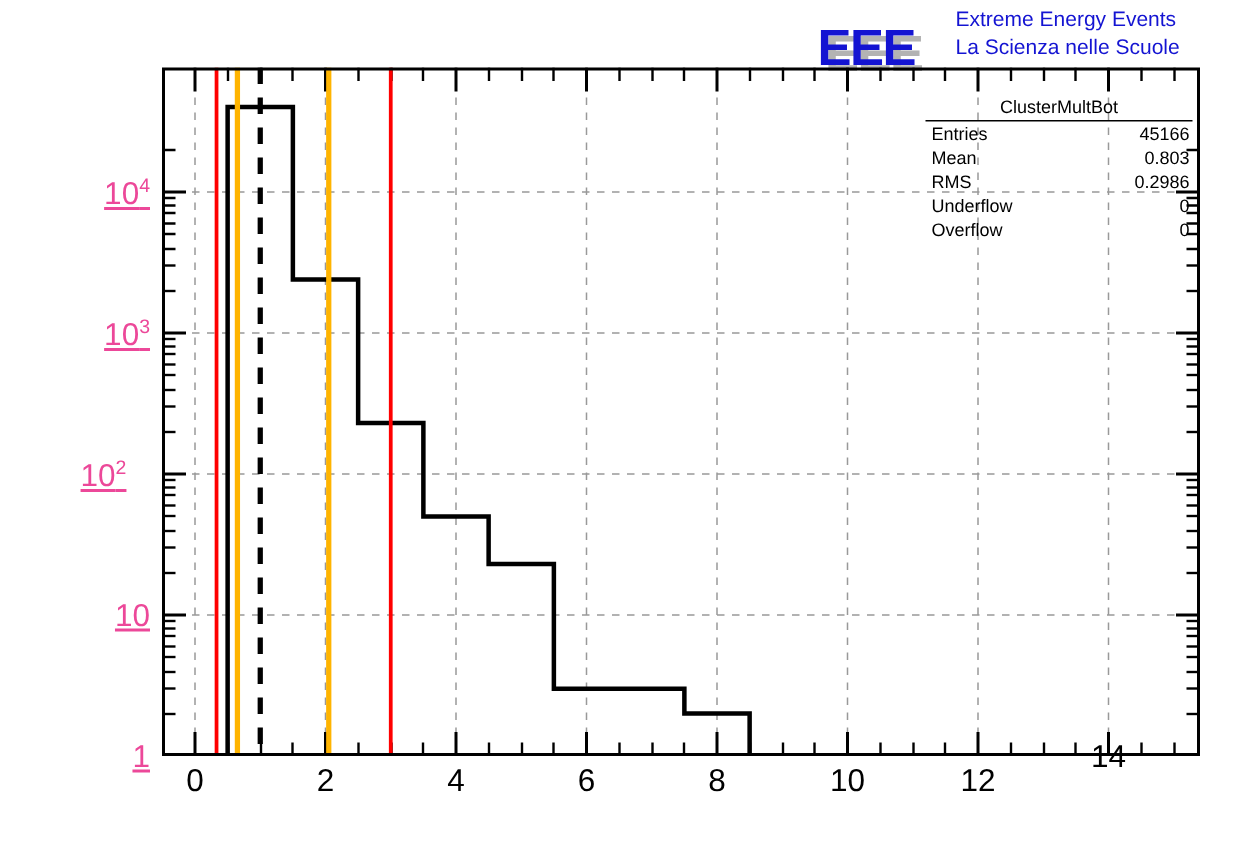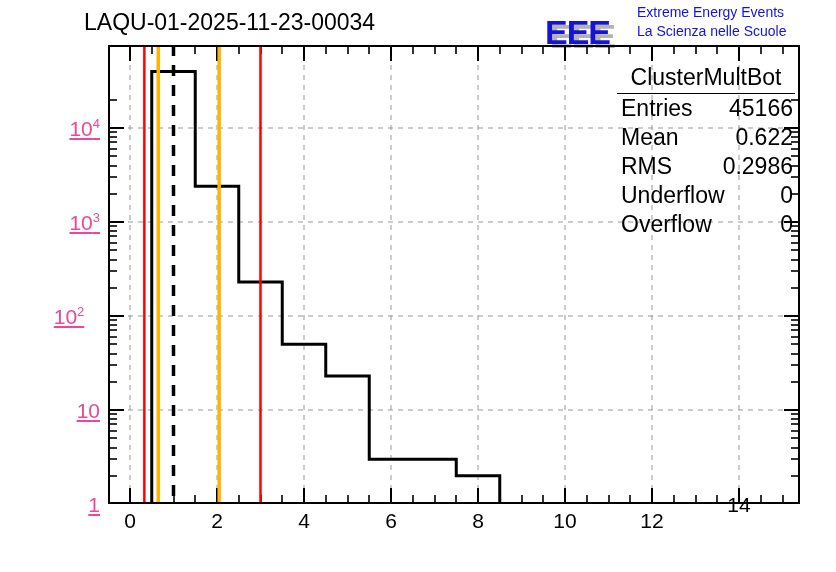--- a/index.html
+++ b/index.html
@@ -21,31 +21,30 @@
   .canvas{position:absolute;left:108px;top:45px;width:692px;height:459px;}
   .canvas svg{display:block;}
 
   
   .ylab{position:absolute;text-align:right;font-size:21px;color:#ec4899;white-space:nowrap;text-decoration:underline;}
   .ylab sup{font-size:13px;vertical-align:super;}
   .xlab{position:absolute;text-align:center;font-size:21px;color:#000;}
   .axis-title{position:absolute;font-size:23px;color:#000;white-space:nowrap;}
 
   
-  .stats{position:absolute;left:613px;top:63px;width:186px;font-size:23px;color:#000;background:transparent;}
+  .stats{position:absolute;left:613px;top:63px;width:186px;font-size:12px;color:#000;background:transparent;}
   .stats .st-title{text-align:center;padding:1px 0 2px 0;border-bottom:1.6px solid #000;margin:0 4px;}
   .stats .st-row{display:flex;justify-content:space-between;padding:1px 6px 1px 8px;}
   .stats .st-row .k{text-align:left;}
   .stats .st-row .v{text-align:center;}
 </style>
 </head>
 <body>
 <div id="root">
 
-<div class="plot-title">LAQU-01-2025-11-23-00034</div>
 
 <div class="eee-logo">
   <div class="eee-mark">
     <div class="eee-letters eee-shadow">EEE</div>
     <div class="eee-letters eee-front">EEE</div>
   </div>
   <div class="eee-text">
     <div>Extreme Energy Events</div>
     <div>La Scienza nelle Scuole</div>
   </div>
@@ -262,21 +261,21 @@
 
 
 <div class="stats">
   <div class="st-title">ClusterMultBot</div>
   <div class="st-row">
     <span class="k">Entries</span>
     <span class="v">45166</span>
   </div>
   <div class="st-row">
     <span class="k">Mean</span>
-    <span class="v">0.622</span>
+    <span class="v">0.803</span>
   </div>
   <div class="st-row">
     <span class="k">RMS</span>
     <span class="v">0.2986</span>
   </div>
   <div class="st-row">
     <span class="k">Underflow</span>
     <span class="v">0</span>
   </div>
   <div class="st-row">

